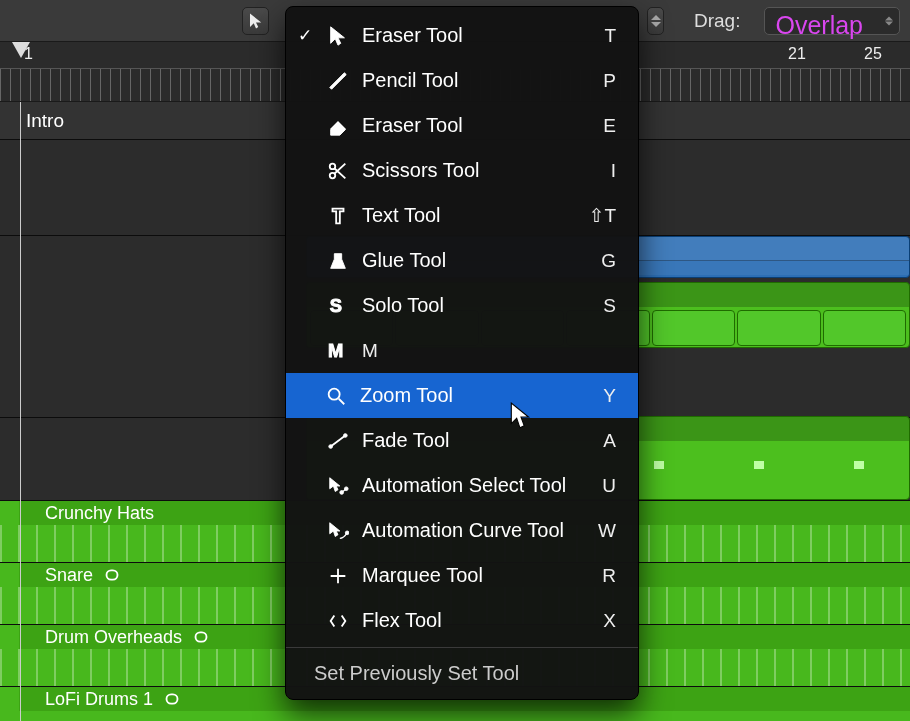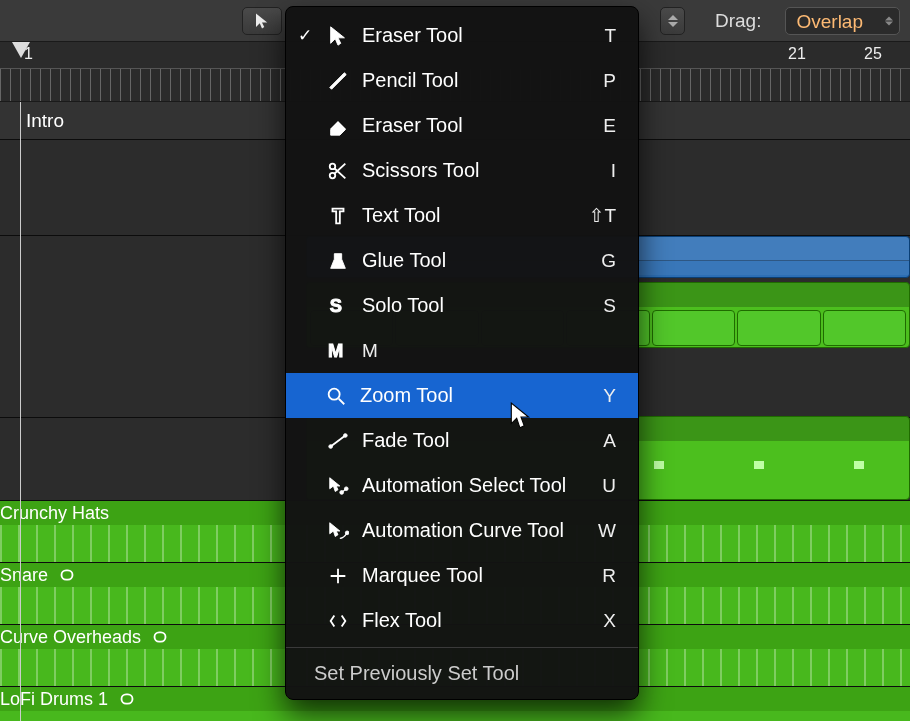--- a/index.html
+++ b/index.html
@@ -44,23 +44,23 @@
 .drag-label {
   color: #ddd;
   font-size: 19px;
   margin-left: 14px;
 }
 .drag-select {
   margin-left: 8px;
   background: #2b2b2b;
   border: 1px solid #555;
   border-radius: 5px;
-  color: #fdba74;
+  color: #d946ef;
   padding: 3px 36px 3px 10px;
-  font-size: 19px;
+  font-size: 25px;
   height: 28px;
   position: relative;
 }
 .drag-select .caret {
   position: absolute; right: 6px; top: 50%; transform: translateY(-50%);
   display: flex; flex-direction: column; gap: 1px;
 }
 .caret div { width:0; height:0; border-left:4px solid transparent; border-right:4px solid transparent;}
 .caret .up{ border-bottom:4px solid #888;}
 .caret .down{ border-top:4px solid #888;}
@@ -143,21 +143,23 @@
   display: flex;
   flex-direction: column;
 }
 .track-row .label {
   height: 24px;
   background: #3da314;
   color: #fff;
   font-size: 18px;
   display: flex;
   align-items: center;
+  padding-left: 26px;
   gap: 8px;
+  margin-left: 19px;
 }
 .track-row .body {
   flex:1;
   background: repeating-linear-gradient(to right, rgba(255,255,255,0.3) 0 2px, transparent 2px 18px);
 }
 .loop-icon { display:inline-flex; }
 .loop-icon svg{ width:22px; height:16px;}
 
 
 .menu {
@@ -299,21 +301,21 @@
         <span class="loop-icon">
             <svg viewBox="0 0 24 16">
               <path d="M6 8a5 5 0 0 1 5-5h2a5 5 0 0 1 0 10h-2M18 8a5 5 0 0 1-5 5h-2a5 5 0 0 1 0-10h2" fill="none" stroke="#fff" stroke-width="2"></path>
             </svg>
           </span>
       </div>
       <div class="body"></div>
     </div>
     <div class="track-row">
       <div class="label">
-        <span>Curve Overheads</span>
+        <span>Drum Overheads</span>
         <span class="loop-icon">
             <svg viewBox="0 0 24 16">
               <path d="M6 8a5 5 0 0 1 5-5h2a5 5 0 0 1 0 10h-2M18 8a5 5 0 0 1-5 5h-2a5 5 0 0 1 0-10h2" fill="none" stroke="#fff" stroke-width="2"></path>
             </svg>
           </span>
       </div>
       <div class="body"></div>
     </div>
     <div class="track-row" style="height:40px;">
       <div class="label">

